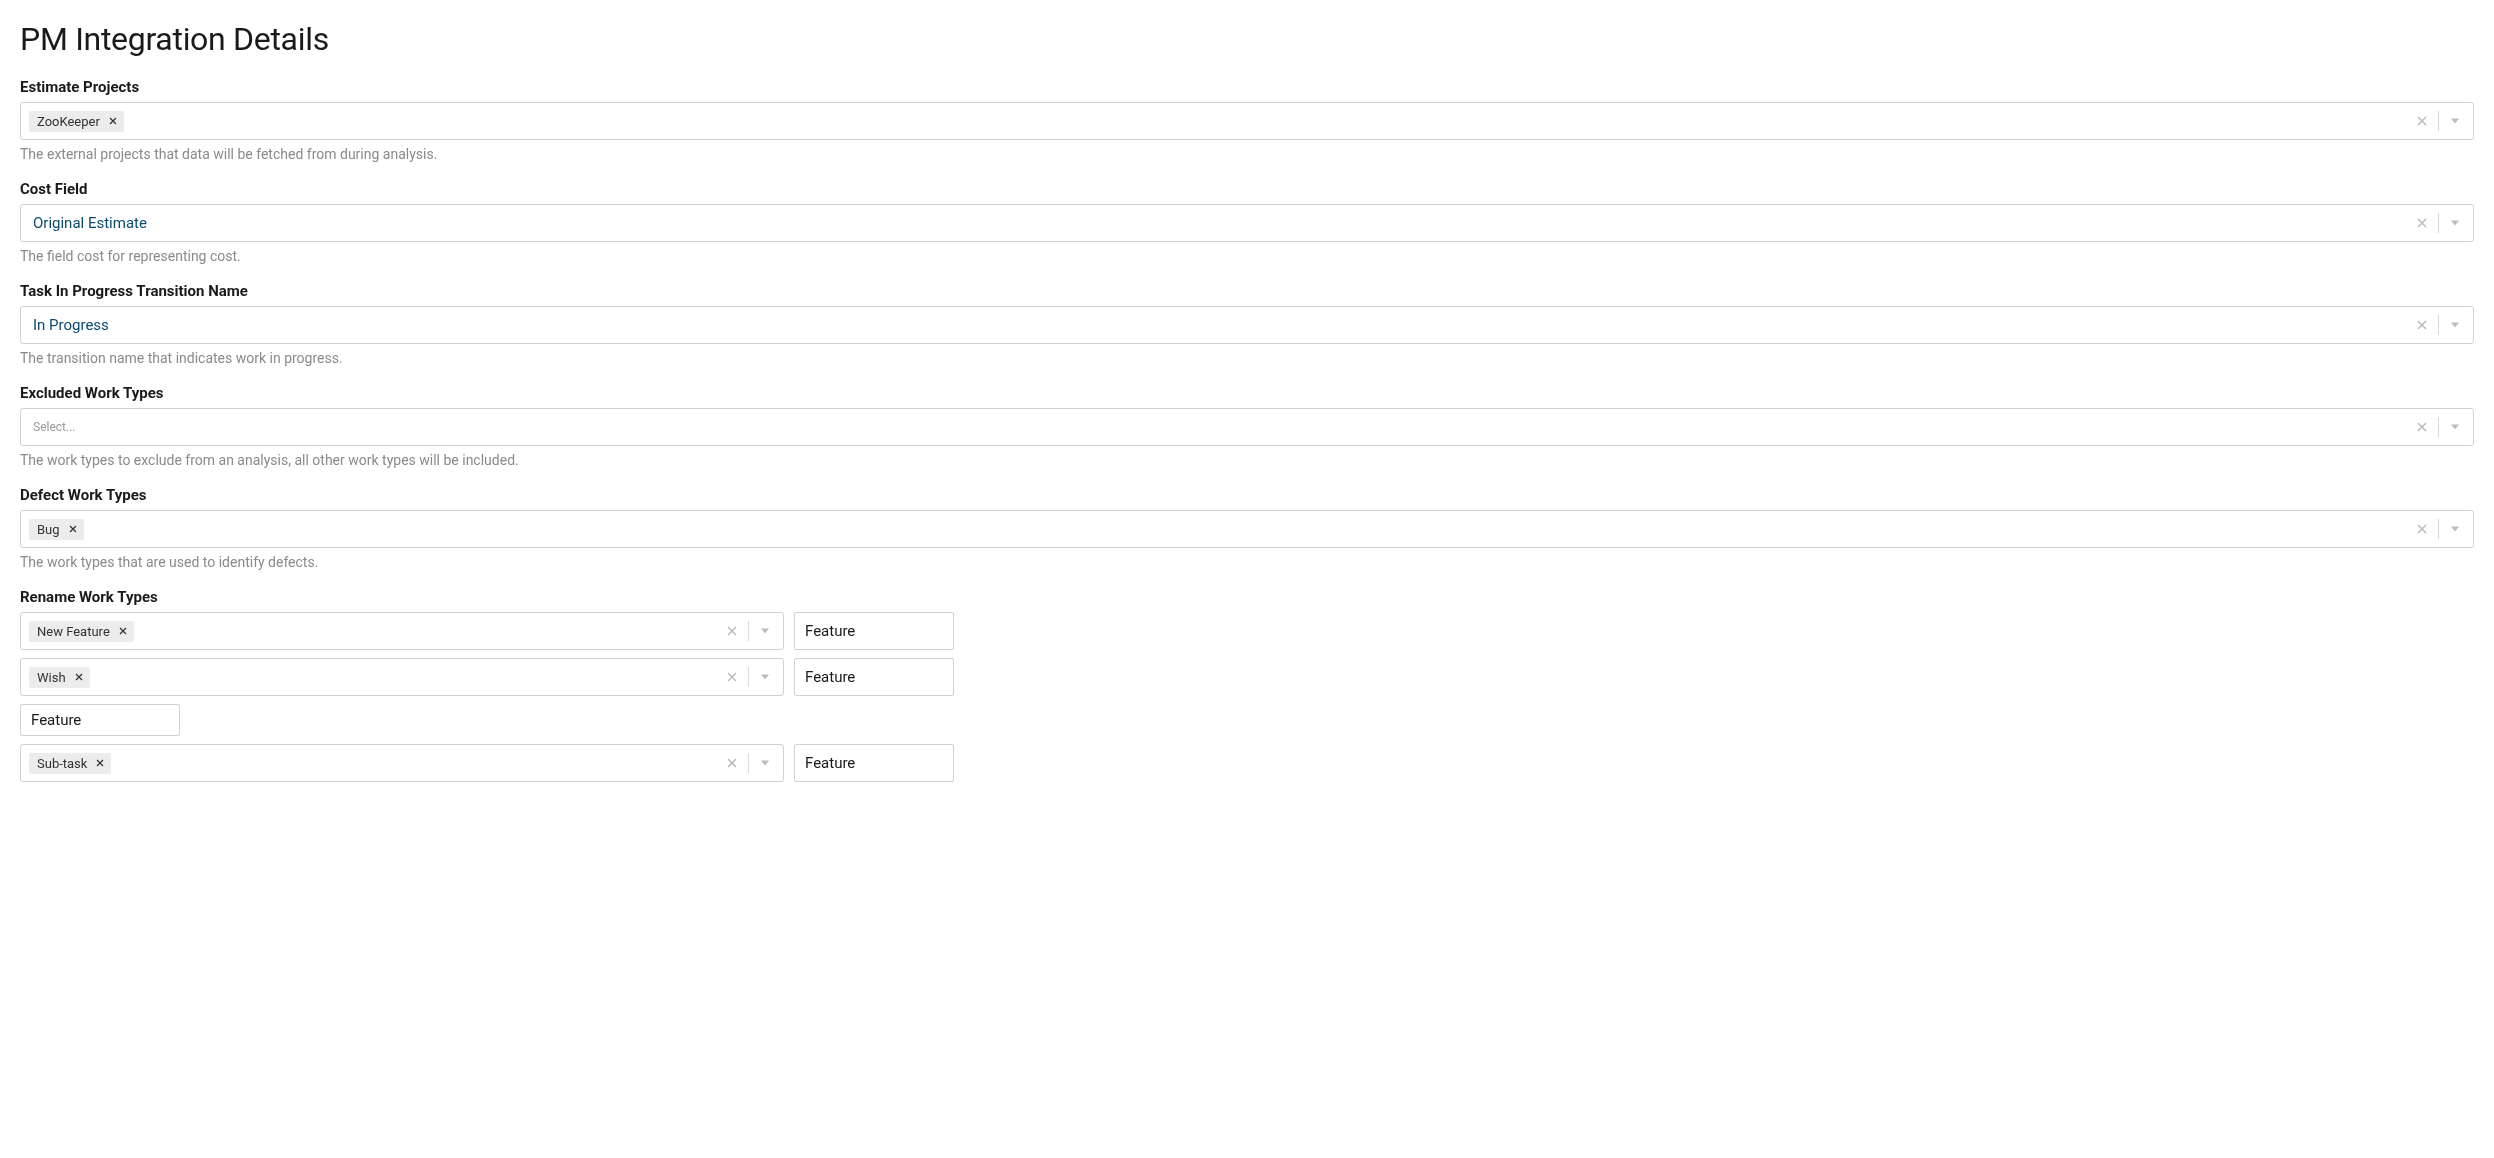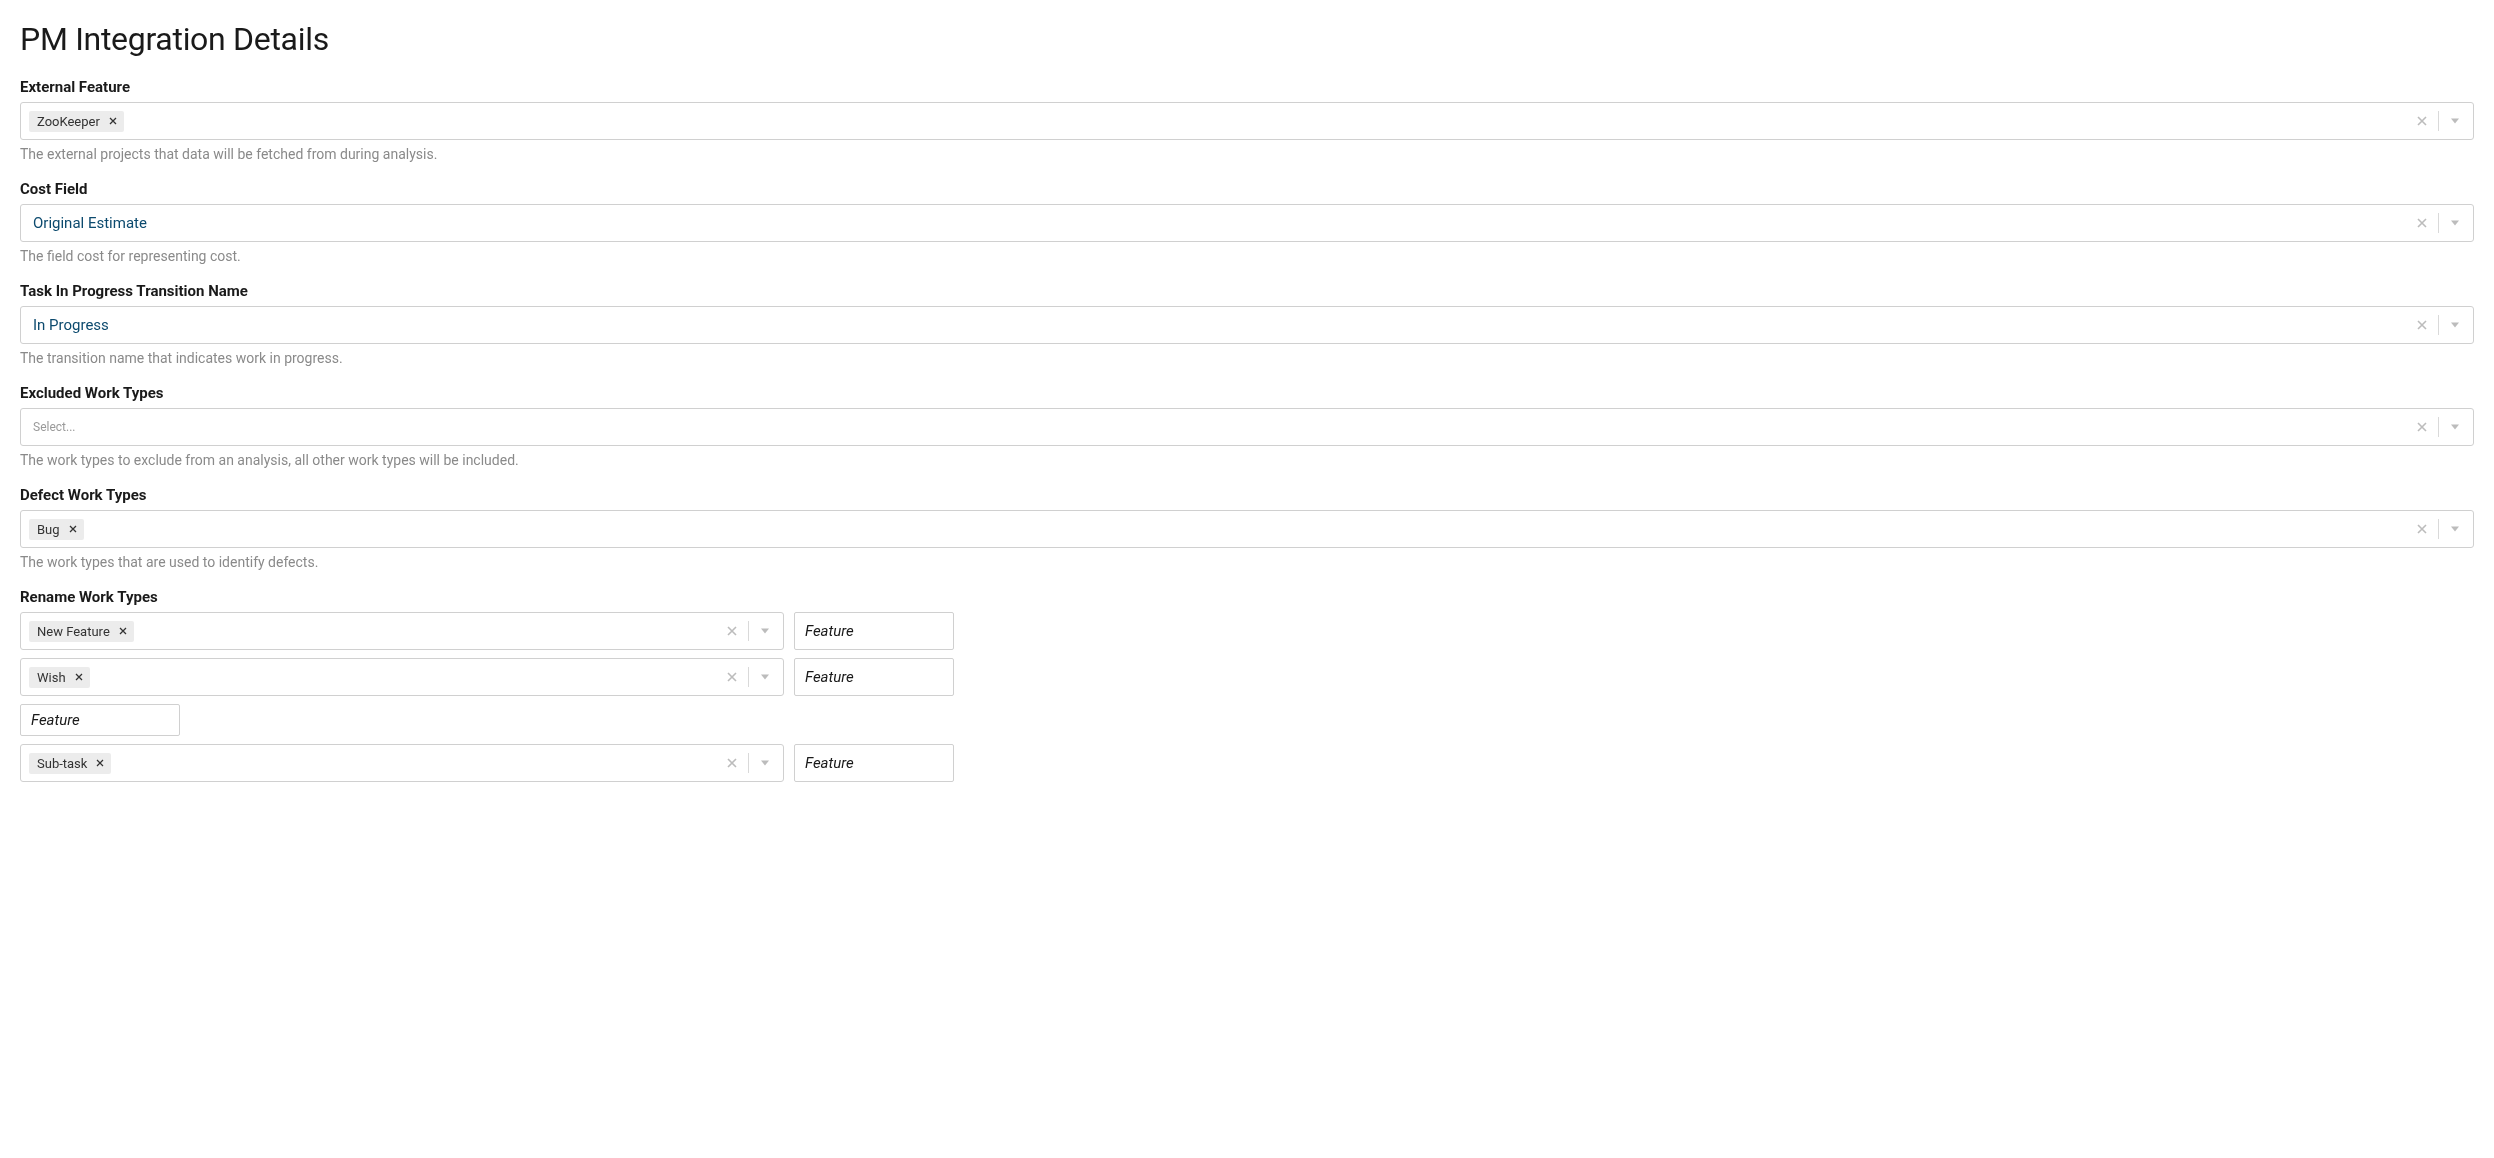--- a/index.html
+++ b/index.html
@@ -131,30 +131,29 @@
       width: 764px;
     }
     .rename-input {
       width: 160px;
       border: 1px solid #d0d0d0;
       border-radius: 2px;
       padding: 6px 10px;
       font-size: 15px;
       color: #1a1a1a;
       font-family: inherit;
-      font-style: italic;
     }
   </style>
 </head>
 <body>
 
 <h1 class="page-title">PM Integration Details</h1>
 
 <div class="form-group">
-  <label class="form-label">External Feature</label>
+  <label class="form-label">Estimate Projects</label>
   <div class="select-wrapper">
     <div class="select-content">
       <span class="chip">
         <span>ZooKeeper</span>
         <span class="chip-remove">
           <svg viewBox="0 0 20 20" fill="none" stroke="currentColor" stroke-width="2.5">
               <path d="M4 4 L16 16 M16 4 L4 16"></path>
             </svg>
         </span>
       </span>

